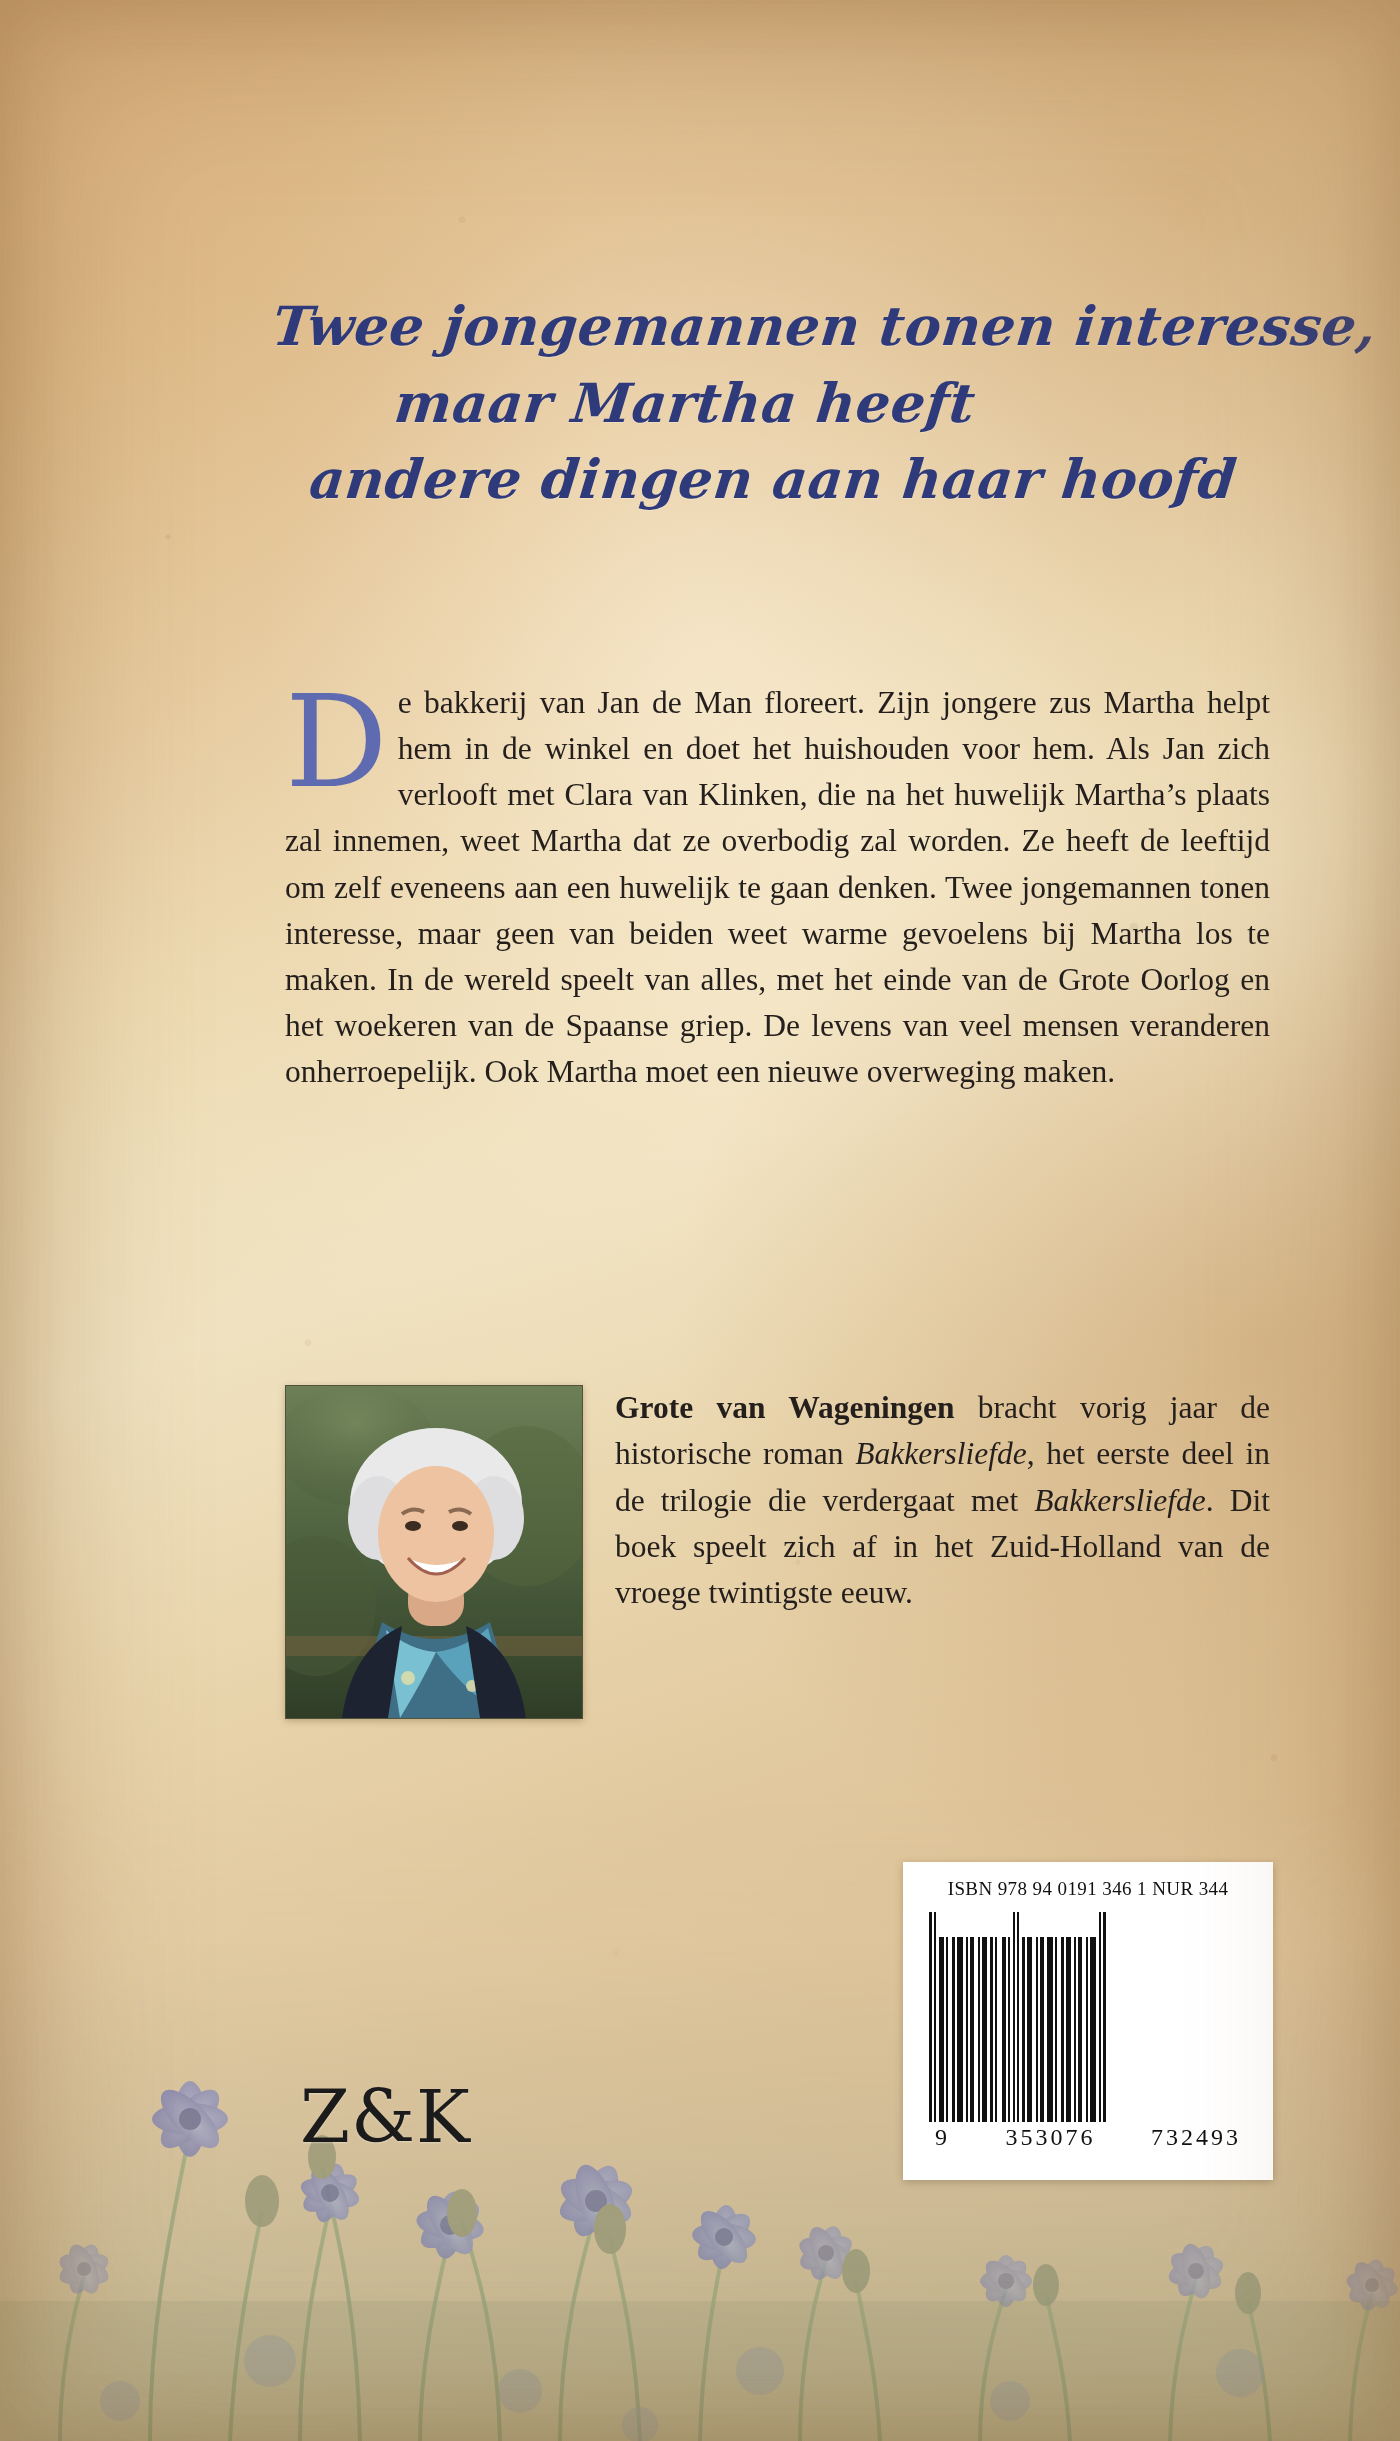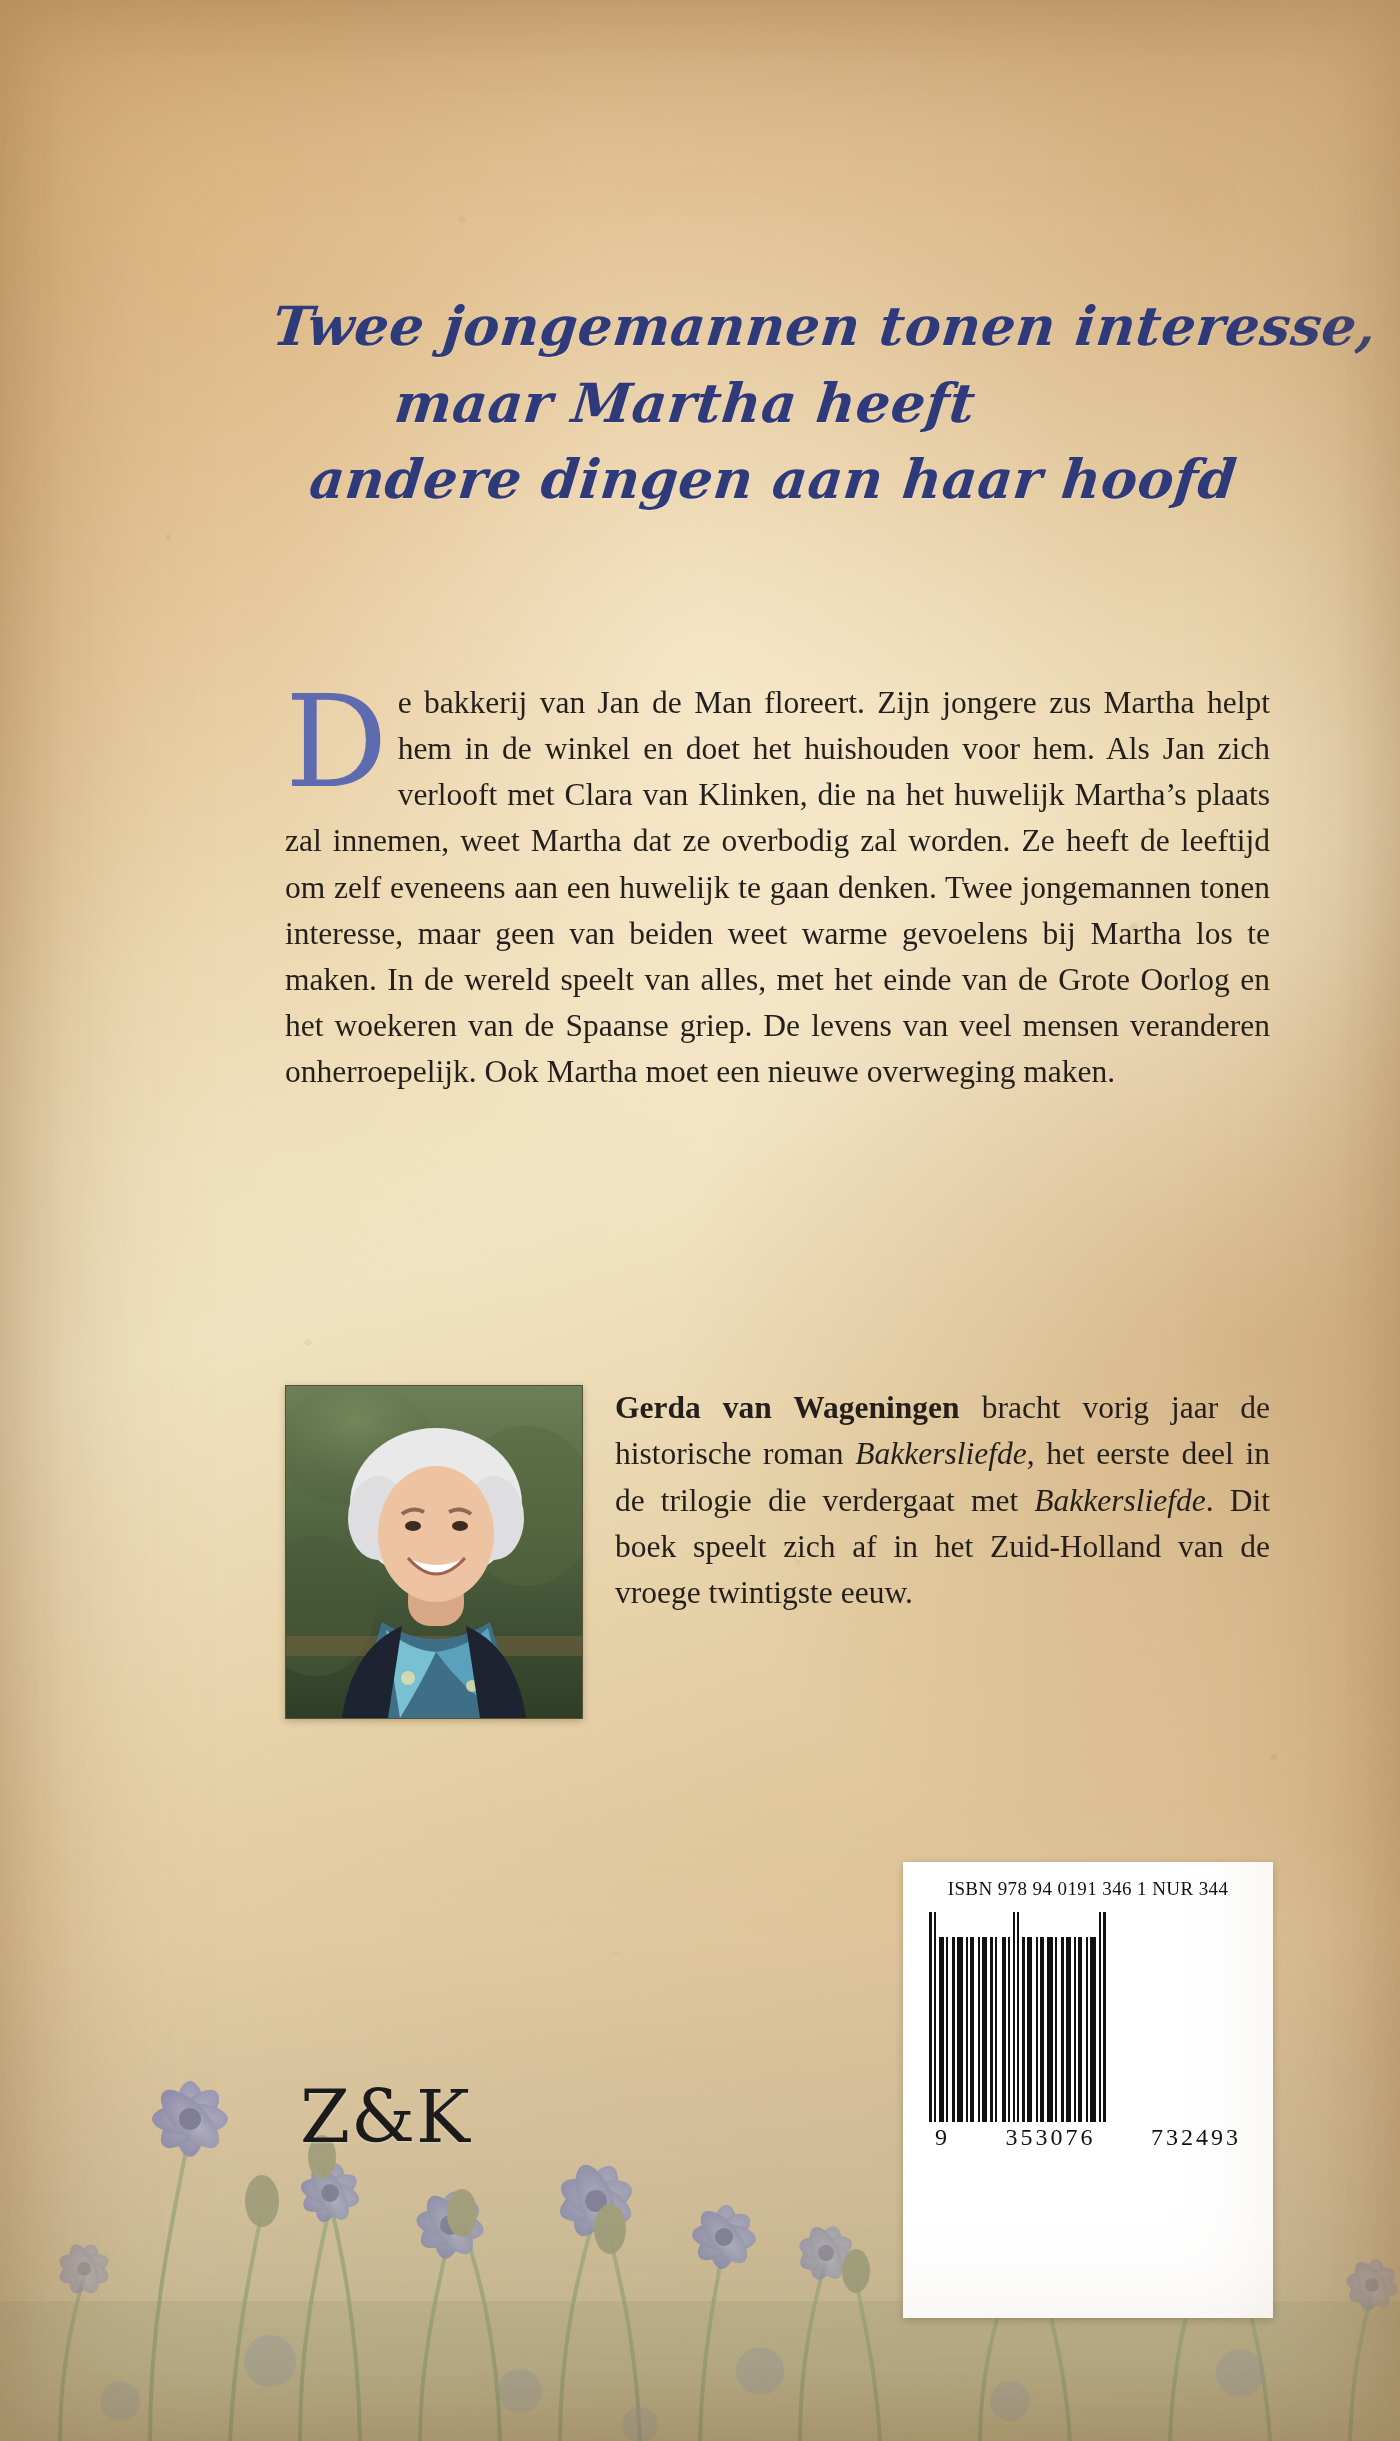--- a/index.html
+++ b/index.html
@@ -159,21 +159,21 @@
     letter-spacing: 1px;
     text-shadow: 0 1px 2px rgba(255,255,255,0.35);
   }
 
   
   .isbn-box {
     position: absolute;
     left: 903px;
     top: 1862px;
     width: 370px;
-    height: 456px;
+    height: 318px;
     background: #ffffff;
     box-shadow: 0 2px 8px rgba(70,50,25,0.28);
     padding: 0;
   }
   .isbn-line {
     text-align: center;
     font-family: "Liberation Serif", serif;
     font-size: 19px;
     color: #111;
     letter-spacing: 0.4px;
@@ -277,21 +277,21 @@
         <path d="M100 244 q24 20 50 22 q-14 30 -36 66 z" fill="#79c0d2"></path>
         <path d="M150 266 q30 -4 52 -24 l22 90 q-40 -20 -74 -66 z" fill="#5aa2bc"></path>
         <circle cx="122" cy="292" r="7" fill="#e7dfa6" opacity="0.8"></circle>
         <circle cx="186" cy="300" r="6" fill="#e7dfa6" opacity="0.8"></circle>
 
         <path d="M56 332 q10 -70 60 -92 l-14 92 z" fill="#1d2330"></path>
         <path d="M240 332 q-10 -70 -60 -92 l14 92 z" fill="#1d2330"></path>
       </svg>
     </div>
     <div class="author-text">
-      <span class="name">Gerda van Wageningen</span><span> bracht vorig jaar de historische roman </span><span class="ital">Bakkersliefde</span><span>, het eerste deel in de trilogie die verdergaat met </span><span class="ital">Bakkersliefde</span><span>. Dit boek speelt zich af in het Zuid-Holland van de vroege twintigste eeuw.</span>
+      <span class="name">Grote van Wageningen</span><span> bracht vorig jaar de historische roman </span><span class="ital">Bakkersliefde</span><span>, het eerste deel in de trilogie die verdergaat met </span><span class="ital">Bakkersliefde</span><span>. Dit boek speelt zich af in het Zuid-Holland van de vroege twintigste eeuw.</span>
     </div>
   </div>
 
   <div class="flowers">
     <svg viewBox="0 0 1400 640" preserveAspectRatio="none">
       <defs>
         <linearGradient id="stemG" x1="0" y1="0" x2="0" y2="1">
           <stop offset="0%" stop-color="#8aa06a"></stop>
           <stop offset="100%" stop-color="#5d7a4a"></stop>
         </linearGradient>

